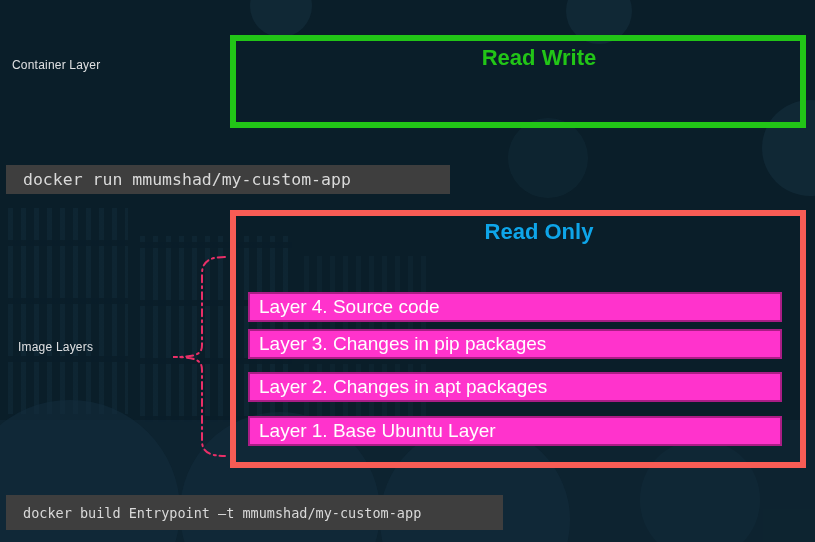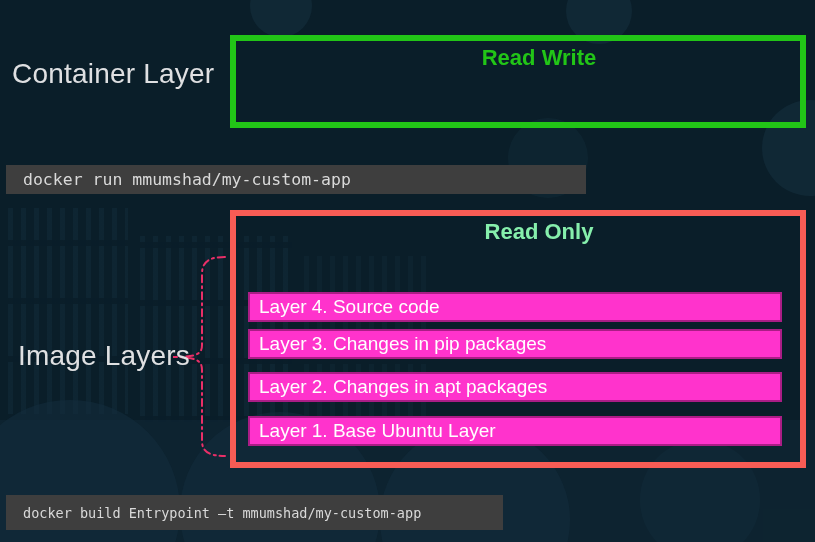--- a/index.html
+++ b/index.html
@@ -13,55 +13,55 @@
   .band{position:absolute;left:0;top:420px;width:815px;height:122px;background:rgba(20,46,62,0.35);}
   .scallop{position:absolute;border-radius:50%;background:rgba(20,46,62,0.55);}
   .stack{
     position:absolute;opacity:.55;
     background:
       repeating-linear-gradient(0deg, rgba(10,30,41,0.9) 0 6px, transparent 6px 58px),
       repeating-linear-gradient(90deg, rgba(56,106,133,0.18) 0 5px, transparent 5px 13px);
   }
   
   .side-label{
-    position:absolute;color:#dfe0e2;font-size:28px;letter-spacing:.2px;
+    position:absolute;color:#dfe0e2;font-size:12px;letter-spacing:.2px;
     white-space:nowrap;
   }
   #container-layer-label{left:12px;top:58px;}
   #image-layers-label{left:18px;top:340px;}
   
   .outline-box{position:absolute;box-sizing:border-box;left:230px;width:576px;}
   #read-write-box{top:35px;height:93px;border:6px solid #22c517;}
   #read-only-box{top:210px;height:258px;border:6px solid #f85c55;}
   .box-title{
     position:absolute;left:230px;width:522px;text-align:center;
     font-weight:bold;font-size:22px;white-space:nowrap;padding-left:48px;
   }
   #read-write-title{top:45px;color:#22c517;}
-  #read-only-title{top:219px;color:#86efac;}
+  #read-only-title{top:219px;color:#0ea5e9;}
   
   .layer-bar{
     position:absolute;box-sizing:border-box;height:30px;
     background:#ff33cc;border:2px solid rgba(166,28,130,0.95);
     color:#ffffff;font-size:19px;display:flex;align-items:center;
     padding-left:9px;white-space:nowrap;
   }
   #bar-l6{left:248px;top:79px;width:531px;}
   #bar-l5{left:248px;top:242px;width:534px;}
   #bar-l4{left:248px;top:292px;width:534px;}
   #bar-l3{left:248px;top:329px;width:534px;}
   #bar-l2{left:248px;top:372px;width:534px;}
   #bar-l1{left:248px;top:416px;width:534px;text-align:center;}
   
   .cmd-box{
     position:absolute;left:6px;background:#3e3e3e;color:#d9d9d9;
     font-family:"DejaVu Sans Mono",monospace;display:flex;align-items:center;
     padding-left:17px;box-sizing:border-box;white-space:nowrap;
   }
-  #run-cmd{top:165px;width:580px;height:29px;font-size:16.5px;}
+  #run-cmd{top:165px;width:444px;height:29px;font-size:16.5px;}
   #build-cmd{top:495px;width:497px;height:35px;font-size:13.5px;}
   
   #brace-svg{position:absolute;left:0;top:0;width:815px;height:542px;pointer-events:none;}
 </style>
 </head>
 <body>
 
 <div id="stage">
 
   <div class="orb" style="left:250px;top:-25px;width:62px;height:62px;"></div>

